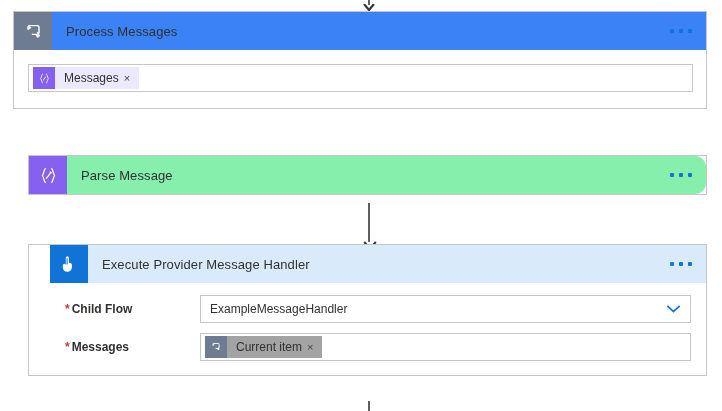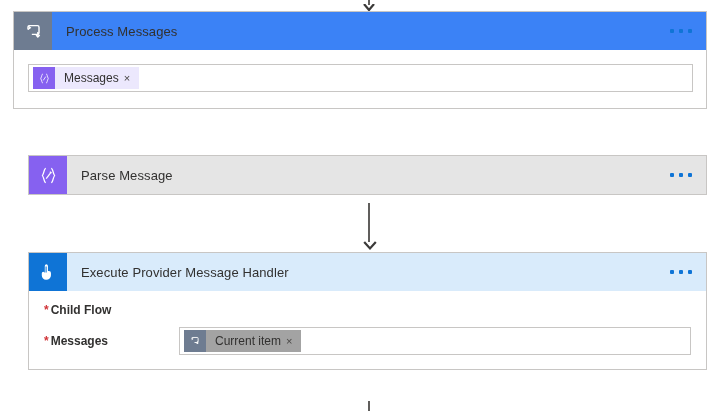--- a/index.html
+++ b/index.html
@@ -125,23 +125,23 @@
   
   .step-card {
     position: absolute;
     left: 28px;
     width: 679px;
     box-sizing: border-box;
     border: 1px solid #c8c6c4;
     background: #ffffff;
   }
   .step-card.parse  { top: 155px; }
-  .step-card.parse > .card-header { background: #e5e5e5; }
-
-  .step-card.child  { top: 252px; }
+  .step-card.parse > .card-header { background: #86efac; border-radius: 11px; }
+
+  .step-card.child  { top: 244px; padding-left: 21px; }
   .step-card.child > .card-header { background: #d9ebfb; }
 
   .child-body { padding: 12px 0 14px 0; }
 
   .form-row {
     display: flex;
     align-items: center;
     margin-bottom: 10px;
   }
   .form-row:last-child { margin-bottom: 0; }
@@ -278,20 +278,30 @@
       <i></i>
         <i></i>
         <i></i>
     </div>
   </div>
 
   <div class="child-body">
 
     <div class="form-row">
       <div class="row-label"><span class="req">*</span><span>Child Flow</span></div>
+      <div class="row-control">
+        <div class="select-box">
+          <span class="select-value">ExampleMessageHandler</span>
+          <span class="chevron">
+            <svg width="15" height="9" viewBox="0 0 15 9">
+              <path d="M1.3 1.3 L7.5 7.2 L13.7 1.3" fill="none" stroke="#0f74d6" stroke-width="1.7"></path>
+            </svg>
+          </span>
+        </div>
+      </div>
     </div>
 
     <div class="form-row">
       <div class="row-label"><span class="req">*</span><span>Messages</span></div>
       <div class="row-control">
         <div class="token-input">
           <span class="chip gray">
             <span class="chip-icon slate">
               <svg width="12" height="12" viewBox="0 0 20 20">
                 <path d="M4.8 7.4 V5.6 A1.5 1.5 0 0 1 6.3 4.1 H13.7 A1.5 1.5 0 0 1 15.2 5.6 V11.0 A1.5 1.5 0 0 1 13.7 12.5 H9.2" fill="none" stroke="#ffffff" stroke-width="1.5"></path>

